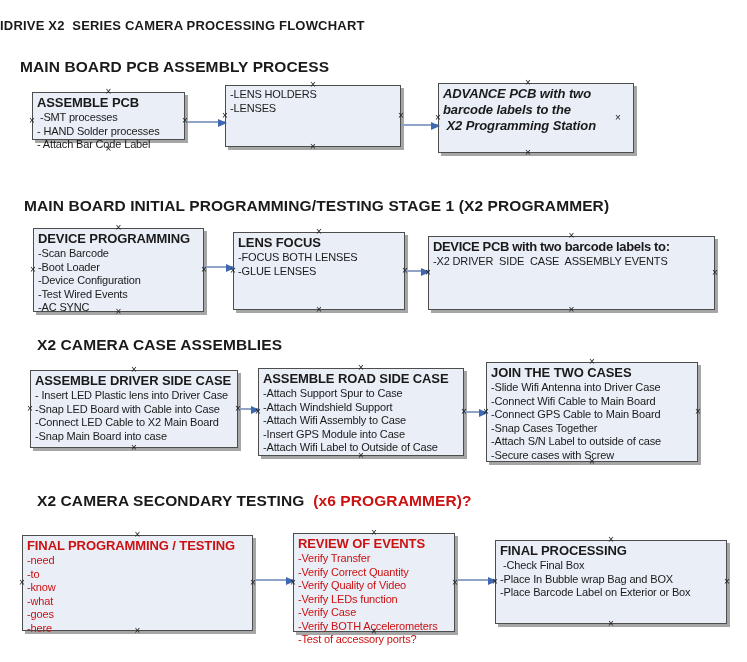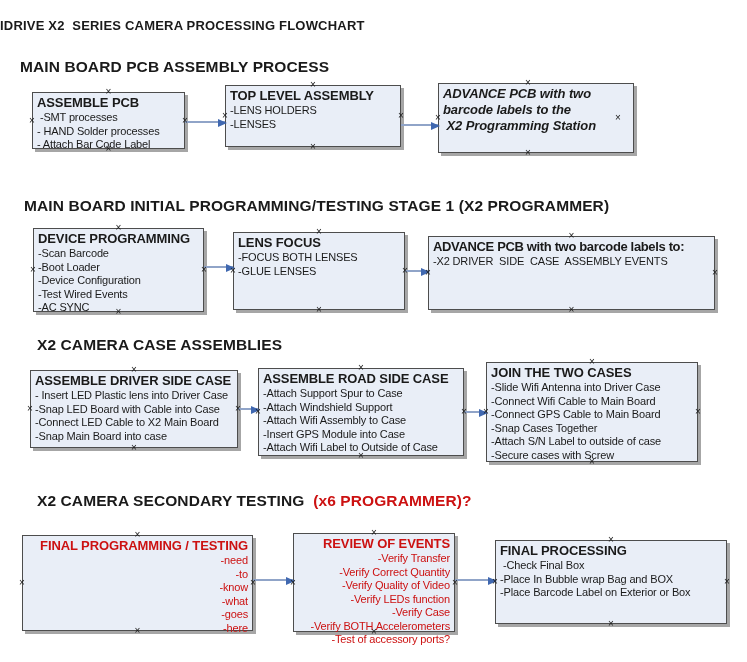--- a/index.html
+++ b/index.html
@@ -30,52 +30,51 @@
     box-shadow:3px 3px 0 0 var(--box-shadow);
     box-sizing:border-box;padding:2px 4px 0 4px;
   }
   .box-title{
     font-size:13px;font-weight:bold;line-height:16px;white-space:pre-wrap;letter-spacing:-0.1px;
   }
   .box-title.tight{white-space:nowrap;letter-spacing:-0.35px;}
   .box-item{
     font-size:11px;line-height:13.5px;white-space:pre-wrap;letter-spacing:-0.15px;
   }
-  .flow-box.red .box-title,.flow-box.red .box-item{color:var(--red);text-align:right;}
+  .flow-box.red .box-title,.flow-box.red .box-item{color:var(--red);}
   .arrow{position:absolute;height:0;border-top:2px solid var(--arrow-line);}
   .arrowhead{
     position:absolute;right:-2px;top:-4px;width:0;height:0;
     border-left:9px solid var(--arrow-head);
     border-top:4px solid transparent;border-bottom:4px solid transparent;
   }
   .handle{
     position:absolute;font-size:10px;line-height:10px;color:#1a1a1a;
     transform:translate(-50%,-50%);font-weight:normal;z-index:3;
   }
 </style>
 </head>
 <body>
 
 <div id="diagram">
 
   <div class="main-title">IDRIVE X2  SERIES CAMERA PROCESSING FLOWCHART</div>
 
   <div class="section-header" style="left:20px;top:58px;">MAIN BOARD PCB ASSEMBLY PROCESS</div>
 
-  <div class="flow-box" style="left:32px;top:92px;width:153px;height:57px;">
+  <div class="flow-box" style="left:32px;top:92px;width:153px;height:48px;">
     <div class="box-title">ASSEMBLE PCB</div>
     <div class="box-items">
         <div class="box-item"> -SMT processes</div>
         <div class="box-item">- HAND Solder processes</div>
         <div class="box-item">- Attach Bar Code Label</div>
       </div>
   </div>
 
   <div class="flow-box" style="left:225px;top:85px;width:176px;height:62px;">
-    <div class="box-title">TOP LEVEL ASSEMBLY</div>
     <div class="box-items">
         <div class="box-item">-LENS HOLDERS</div>
         <div class="box-item">-LENSES</div>
       </div>
   </div>
 
   <div class="flow-box" style="left:438px;top:83px;width:196px;height:70px;font-style:italic;">
     <div class="box-title">ADVANCE PCB with two
 barcode labels to the
  X2 Programming Station</div>
@@ -97,21 +96,21 @@
 
   <div class="flow-box" style="left:233px;top:232px;width:172px;height:78px;">
     <div class="box-title">LENS FOCUS</div>
     <div class="box-items">
         <div class="box-item">-FOCUS BOTH LENSES</div>
         <div class="box-item">-GLUE LENSES</div>
       </div>
   </div>
 
   <div class="flow-box" style="left:428px;top:236px;width:287px;height:74px;">
-    <div class="box-title tight">ADVANCE PCB with two barcode labels to:</div>
+    <div class="box-title tight">DEVICE PCB with two barcode labels to:</div>
     <div class="box-items">
         <div class="box-item">-X2 DRIVER  SIDE  CASE  ASSEMBLY EVENTS</div>
       </div>
   </div>
 
   <div class="section-header" style="left:37px;top:336px;">X2 CAMERA CASE ASSEMBLIES</div>
 
   <div class="flow-box" style="left:30px;top:370px;width:208px;height:78px;">
     <div class="box-title">ASSEMBLE DRIVER SIDE CASE</div>
     <div class="box-items">

